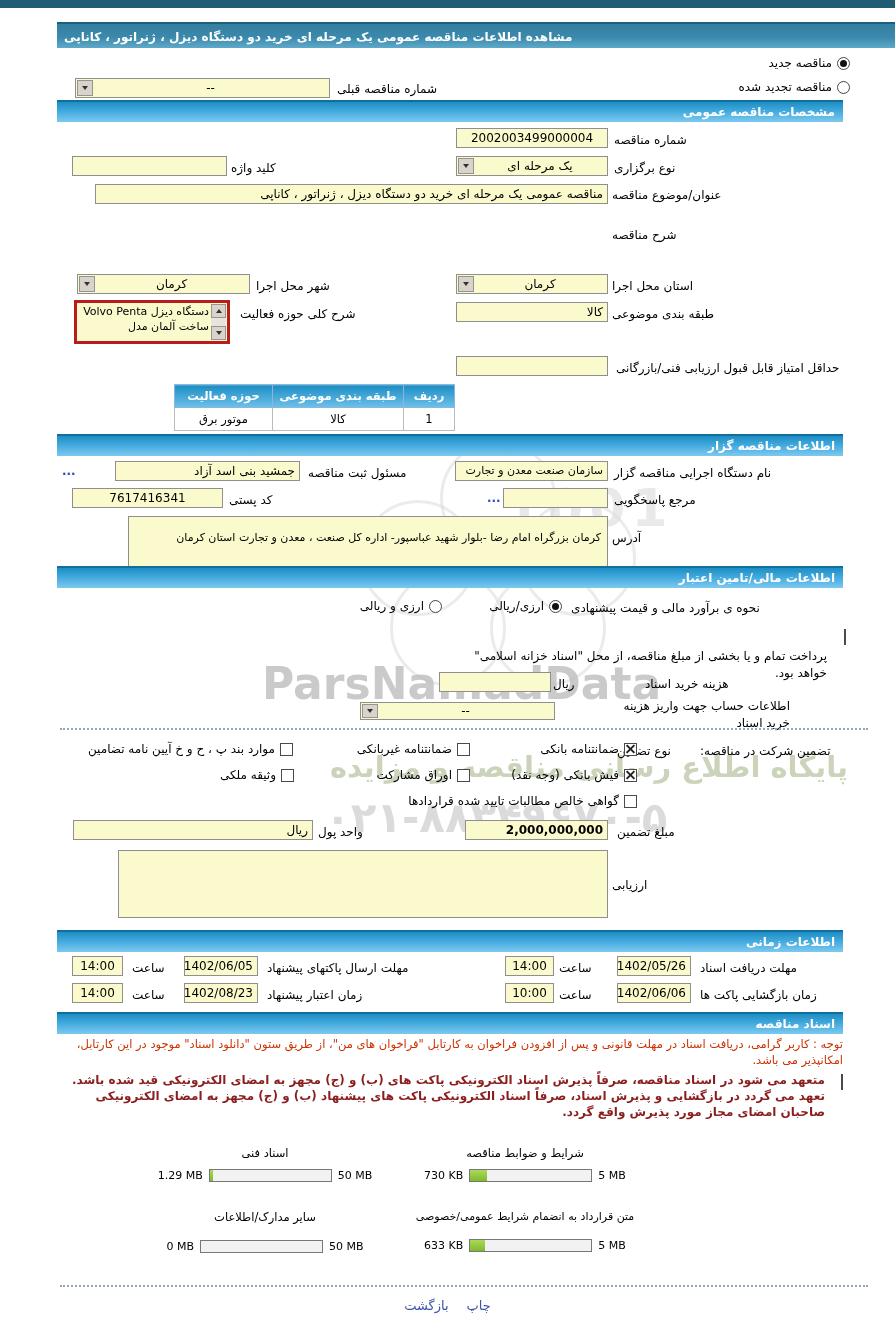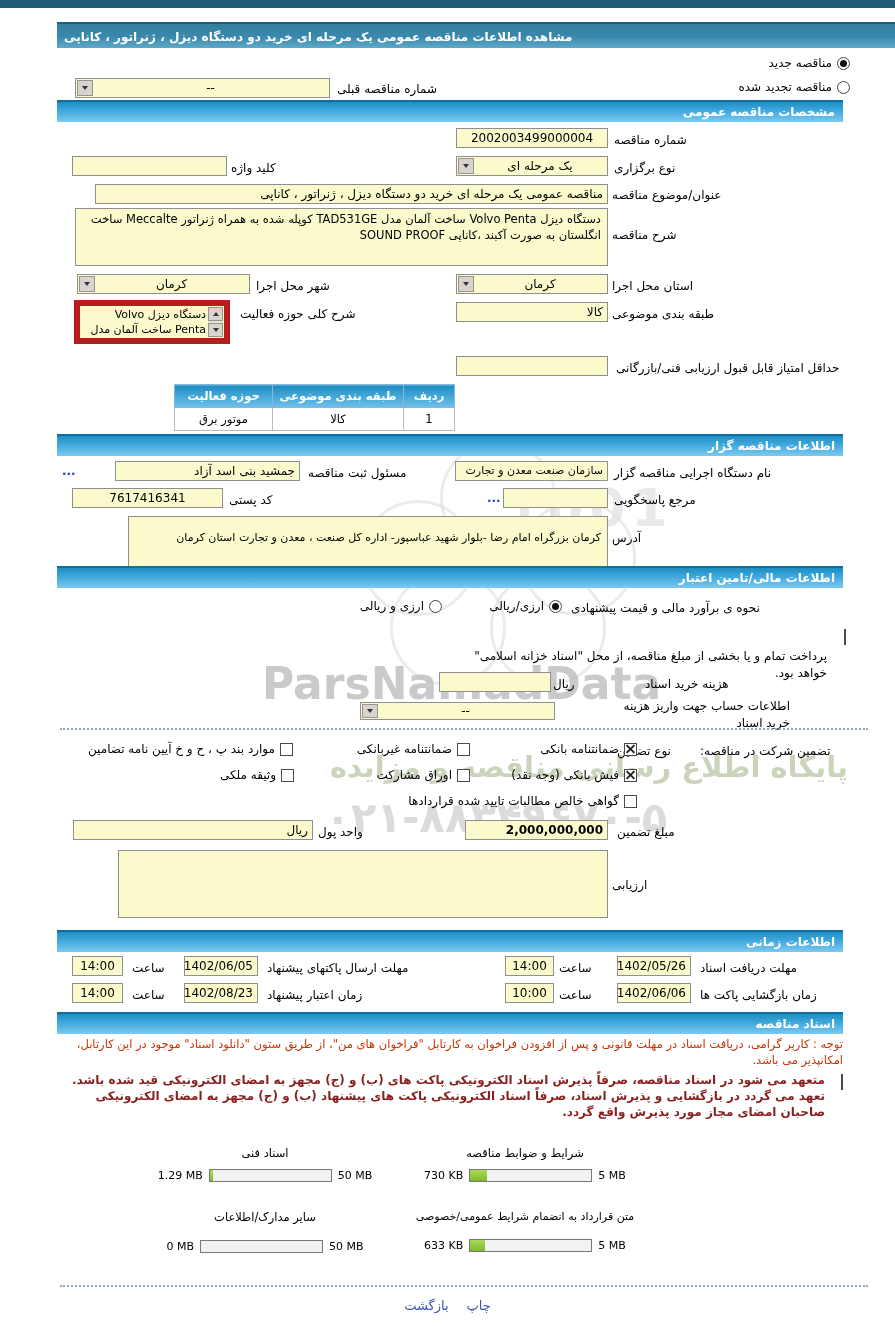--- a/index.html
+++ b/index.html
@@ -40,21 +40,21 @@
   .ttable th{background:linear-gradient(180deg,#1d8ec3,#6ec0ea);color:#fff;font-weight:bold;font-size:11.5px;
        border:1px solid #8bb8d8;height:20px;padding:1px 6px;white-space:nowrap;}
   .ttable td{background:#fff;border:1px solid #bcbcbc;font-size:11.5px;height:20px;text-align:center;padding:1px 6px;white-space:nowrap;}
   .notice{position:absolute;right:52px;left:60px;color:#cc3300;font-size:11.5px;line-height:16px;text-align:right;}
   .commit{position:absolute;right:70px;left:64px;color:#8b1f1f;font-weight:bold;font-size:12px;line-height:16px;text-align:right;}
   .upload{position:absolute;width:260px;text-align:center;}
   .upload .ulabel{font-size:11.5px;white-space:nowrap;}
   .barrow{display:flex;direction:ltr;align-items:center;justify-content:center;gap:6px;font-size:11px;}
   .pb{width:123px;height:13px;border:1px solid #777;background:#f2f2f2;box-sizing:border-box;}
   .pb i{display:block;height:100%;background:linear-gradient(#abd957,#7fba2e);width:0;}
-  .listbox{position:absolute;background:#FBFACD;border:6px solid #b91c1c;box-sizing:border-box;}
+  .listbox{position:absolute;background:#FBFACD;border:3px solid #b91c1c;box-sizing:border-box;}
   .listbox .txt{position:absolute;top:1px;bottom:1px;right:18px;left:4px;font-size:11px;line-height:15px;
        text-align:right;overflow:hidden;direction:rtl;}
   .listbox .sb{position:absolute;right:1px;top:1px;bottom:1px;width:15px;background:#e8e4dc;display:flex;
        flex-direction:column;justify-content:space-between;}
   .listbox .sbtn{height:14px;background:#d8d4cd;border:1px solid #97948c;box-sizing:border-box;display:flex;align-items:center;justify-content:center;}
   .flink{color:#3a55a8;font-size:13px;margin:0 7px;cursor:pointer;}
   .wm{position:absolute;pointer-events:none;}
   .wm-circle{position:absolute;border:3px solid #dadada;border-radius:50%;width:110px;height:110px;opacity:.55;}
   .addr{line-height:38px;font-size:11px;}
   .footer-links{position:absolute;top:1298px;left:0;right:0;text-align:center;}
@@ -111,21 +111,20 @@
         <span class="tri-d"></span>
       </span>
   </div>
   <div class="lbl" style="left:231px;top:161px;">کلید واژه</div>
   <div class="inp rtl" style="top:156px;right:668px;width:155px;"></div>
 
   <div class="lbl" style="left:612px;top:188px;">عنوان/موضوع مناقصه</div>
   <div class="inp rtl" style="top:184px;right:287px;width:513px;">مناقصه عمومی یک مرحله ای خرید دو دستگاه دیزل ، ژنراتور ، کاناپی</div>
 
   <div class="lbl" style="left:612px;top:228px;">شرح مناقصه</div>
-  <div class="box" style="top:208px;right:287px;width:533px;height:58px;line-height:16px;font-size:11.5px;">دستگاه دیزل Volvo Penta ساخت آلمان مدل TAD531GE کوپله شده به همراه ژنراتور Meccalte ساخت انگلستان به صورت آکبند ،کاناپی SOUND  PROOF</div>
 
   <div class="lbl" style="left:612px;top:279px;">استان محل اجرا</div>
   <div class="combo" style="top:274px;right:287px;width:152px;">
     <span class="val">کرمان</span>
     <span class="btn">
         <span class="tri-d"></span>
       </span>
   </div>
   <div class="lbl" style="left:256px;top:279px;">شهر محل اجرا</div>
   <div class="combo" style="top:274px;right:645px;width:173px;">

